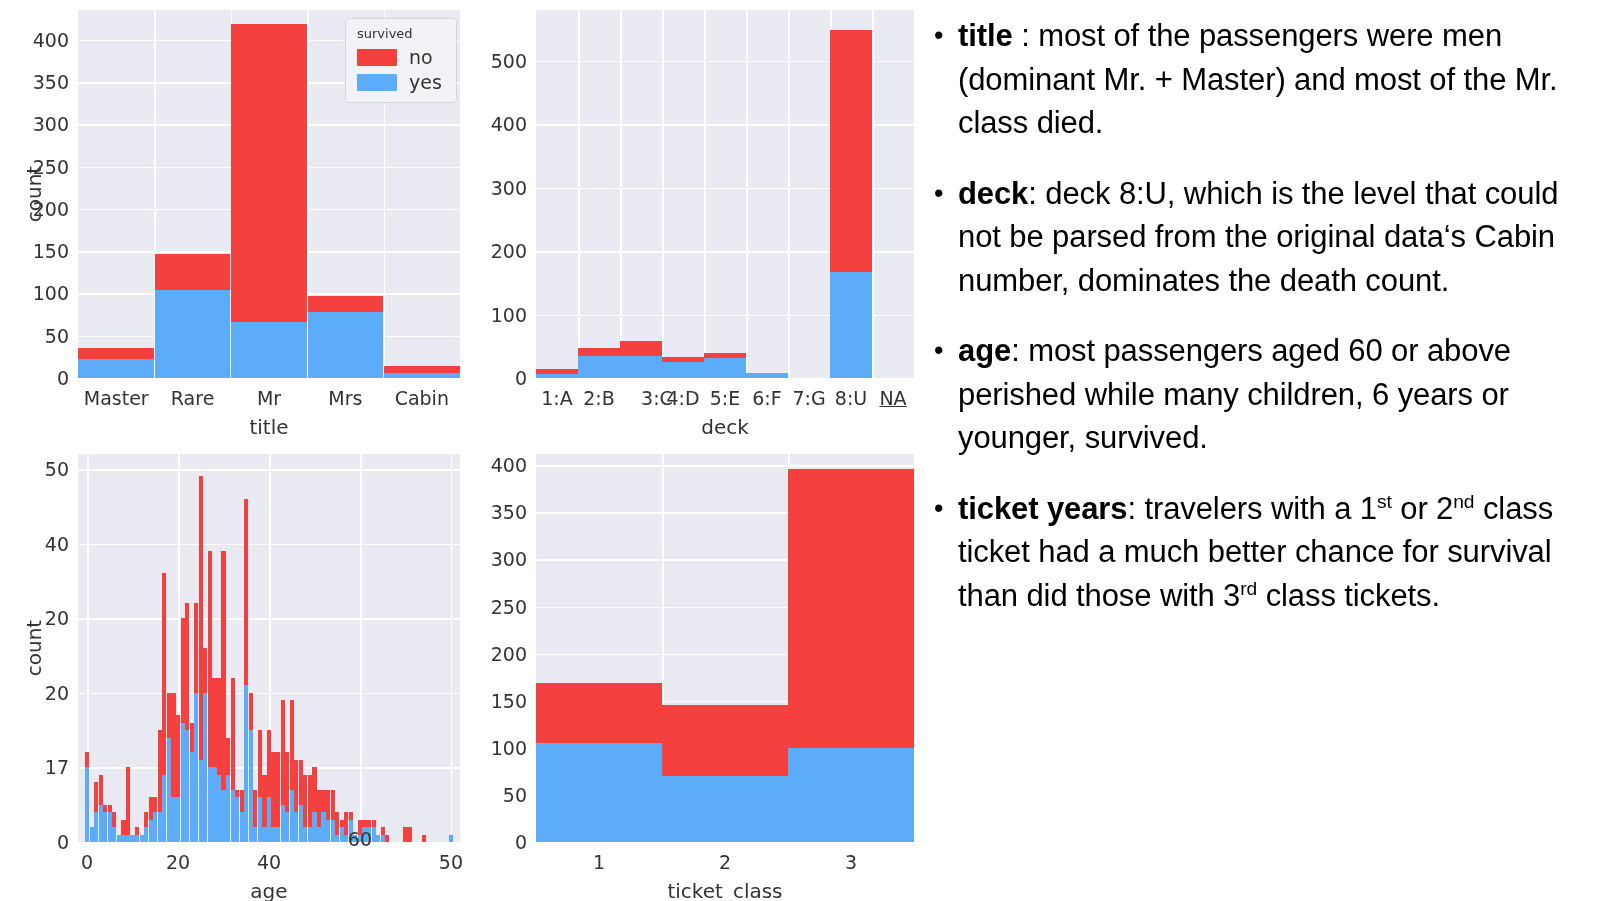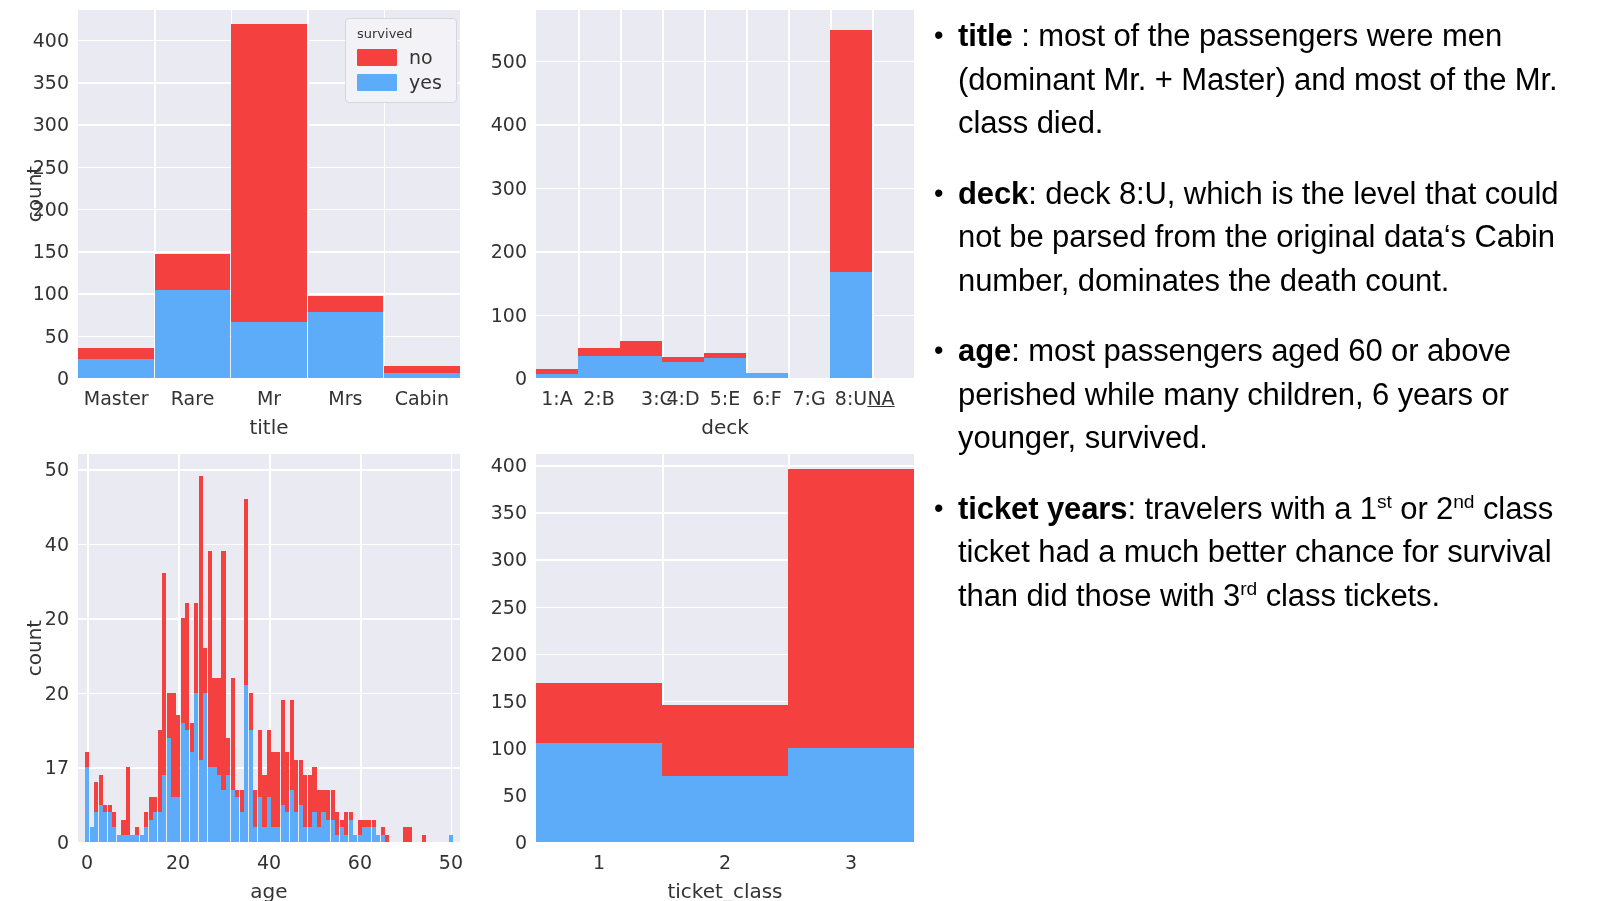--- a/index.html
+++ b/index.html
@@ -255,21 +255,21 @@
         <div class="ytick" style="top: 124.207px; right: 393px;">400</div>
         <div class="ytick" style="top: 60.7586px; right: 393px;">500</div>
         <div class="xtick" style="left: 66px; width: 42px; top: 387px;">1:A</div>
         <div class="xtick" style="left: 108px; width: 42px; top: 387px;">2:B</div>
         <div class="xtick" style="left: 166px; width: 42px; top: 387px;">3:C</div>
         <div class="xtick" style="left: 192px; width: 42px; top: 387px;">4:D</div>
         <div class="xtick" style="left: 234px; width: 42px; top: 387px;">5:E</div>
         <div class="xtick" style="left: 276px; width: 42px; top: 387px;">6:F</div>
         <div class="xtick" style="left: 318px; width: 42px; top: 387px;">7:G</div>
         <div class="xtick" style="left: 360px; width: 42px; top: 387px;">8:U</div>
-        <div class="xtick" style="left: 390px; width: 42px; top: 387px; text-decoration: underline;">NA</div>
+        <div class="xtick" style="left: 402px; width: 42px; top: 387px; text-decoration: underline;">NA</div>
         <div class="xlabel" style="left: 66px; width: 378px; top: 415px;">deck</div>
       </div>
 
     <div class="panel" id="panel-age" style="left:0px; top:430px; width:470px; height:471px;">
         <div class="plot-area" style="left: 78px; top: 24px; width: 382px; height: 388px; background: rgb(234, 234, 242);">
           <div class="gridline h" style="top: 313.385px;"></div>
           <div class="gridline h" style="top: 238.769px;"></div>
           <div class="gridline h" style="top: 164.154px;"></div>
           <div class="gridline h" style="top: 89.5385px;"></div>
           <div class="gridline h" style="top: 14.9231px;"></div>
@@ -554,21 +554,21 @@
         </div>
         <div class="ytick" style="top: 412px; right: 401px;">0</div>
         <div class="ytick" style="top: 337.385px; right: 401px;">17</div>
         <div class="ytick" style="top: 262.769px; right: 401px;">20</div>
         <div class="ytick" style="top: 188.154px; right: 401px;">20</div>
         <div class="ytick" style="top: 113.538px; right: 401px;">40</div>
         <div class="ytick" style="top: 38.9231px; right: 401px;">50</div>
         <div class="xtick" style="left: 57.0952px; width: 60px; top: 421px;">0</div>
         <div class="xtick" style="left: 148.048px; width: 60px; top: 421px;">20</div>
         <div class="xtick" style="left: 239px; width: 60px; top: 421px;">40</div>
-        <div class="xtick" style="left: 329.952px; width: 60px; top: 421px;">60</div>
+        <div class="xtick" style="left: 329.952px; width: 60px; top: 398px;">60</div>
         <div class="xtick" style="left: 420.905px; width: 60px; top: 421px;">50</div>
         <div class="xlabel" style="left: 78px; width: 382px; top: 449px;">age</div>
         <div class="ylabel" style="left: 4px; top: 206px; width: 60px; text-align: center;">count</div>
       </div>
 
     <div class="panel" id="panel-ticket" style="left:470px; top:430px; width:450px; height:471px;">
         <div class="plot-area" style="left: 66px; top: 24px; width: 378px; height: 388px; background: rgb(234, 234, 242);">
           <div class="gridline h" style="top: 340.913px;"></div>
           <div class="gridline h" style="top: 293.825px;"></div>
           <div class="gridline h" style="top: 246.738px;"></div>

